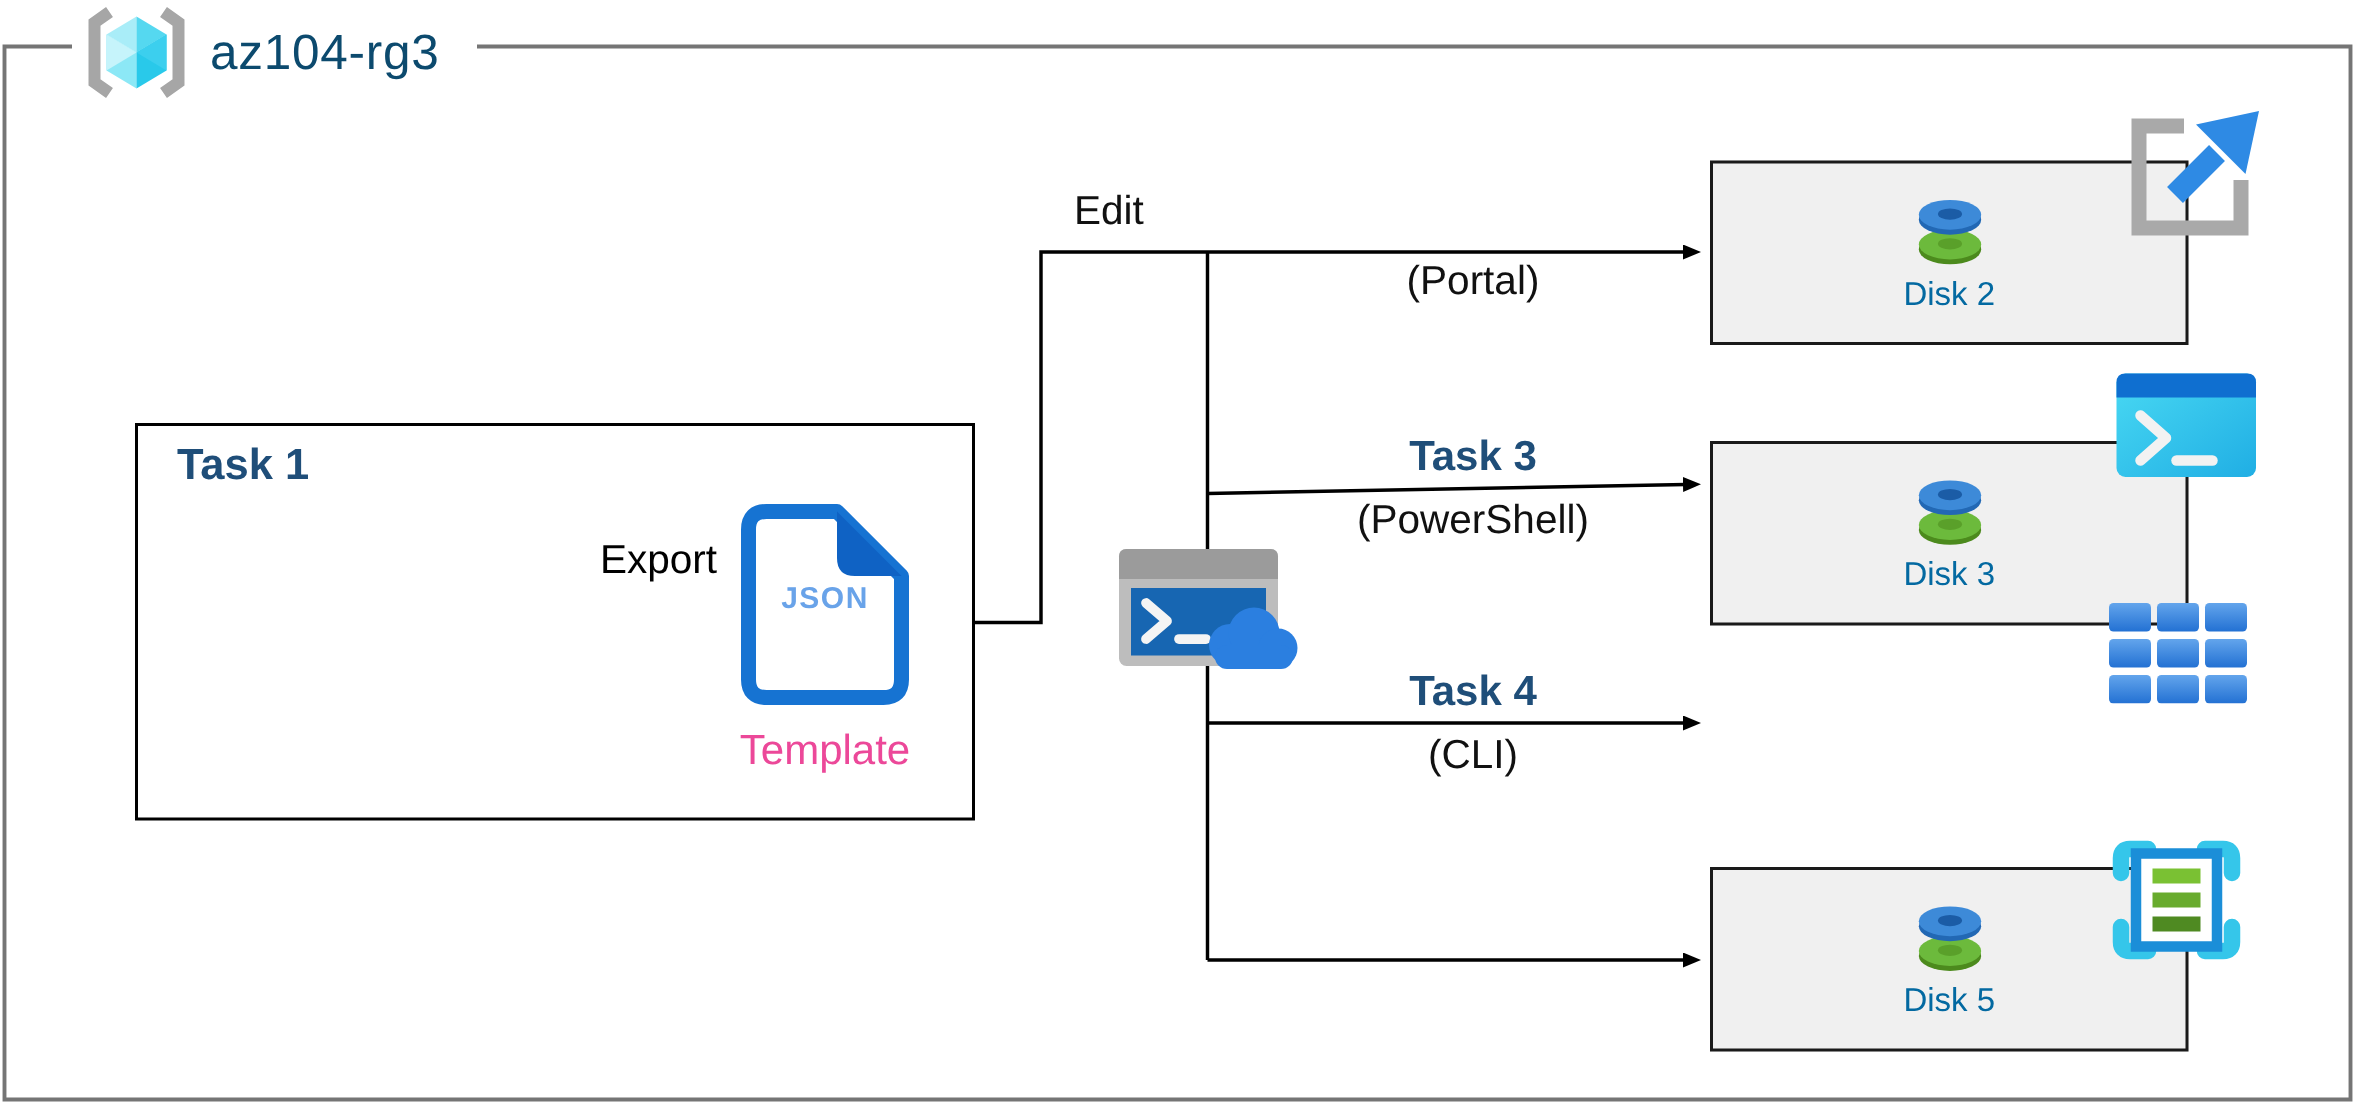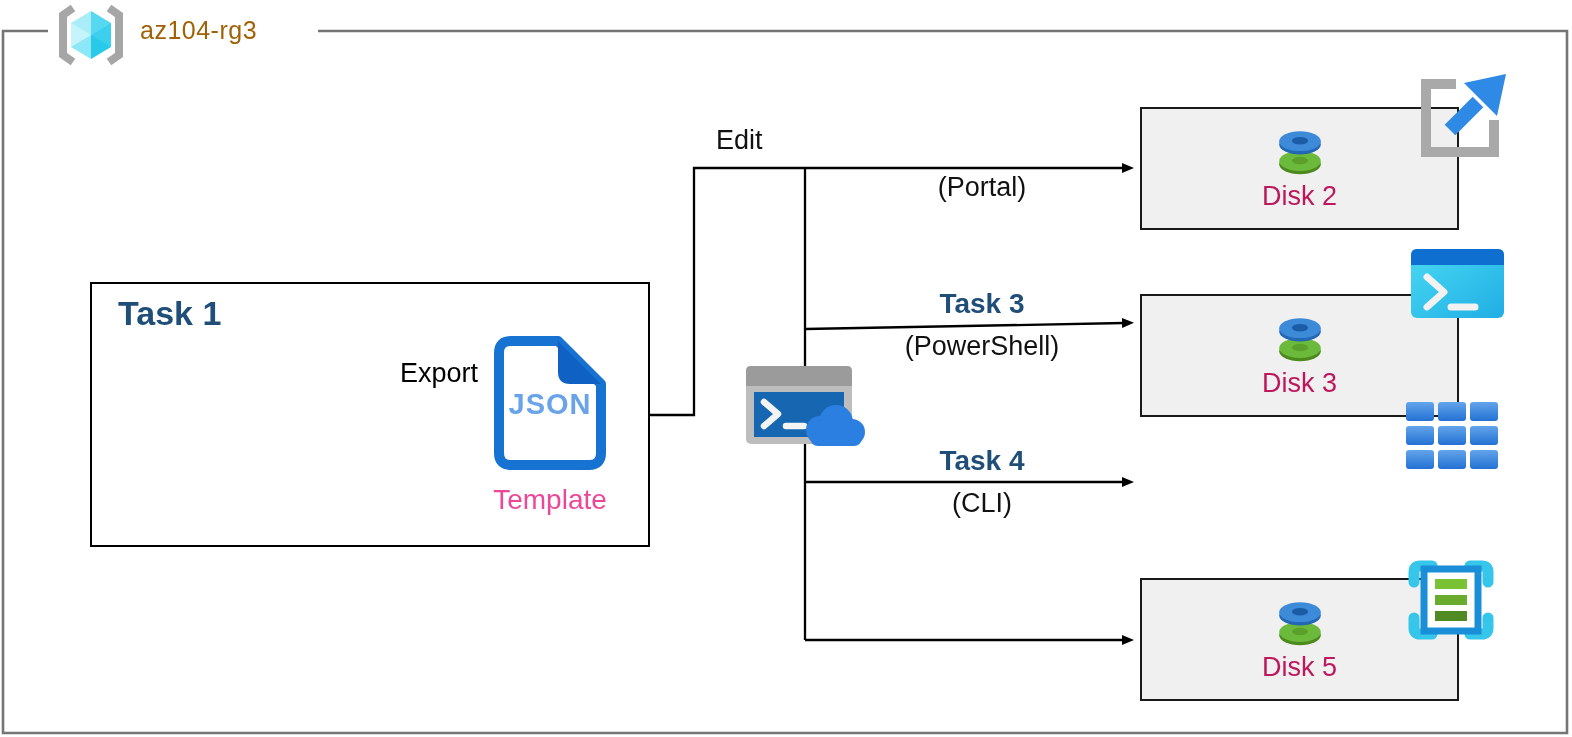--- a/index.html
+++ b/index.html
@@ -2,31 +2,31 @@
 <html><head>
 <meta charset="utf-8">
 <style>
   html,body{margin:0;padding:0;background:#ffffff;}
   #canvas{
     position:relative;width:1572px;height:737px;background:#ffffff;overflow:hidden;
     font-family:"Liberation Sans","DejaVu Sans",sans-serif;color:#000;
   }
   .abs{position:absolute;}
   
-  #rg-label{left:140px;top:16px;font-size:25px;color:#a16207;letter-spacing:0.5px;}
+  #rg-label{left:140px;top:16px;font-size:33px;color:#0c4a6e;letter-spacing:0.5px;}
   
   #task1-box{left:90px;top:282px;width:556px;height:261px;background:#ffffff;border:2.5px solid #000;}
-  #task1-title{left:118px;top:294px;font-size:34px;font-weight:bold;color:#1F4E79;}
+  #task1-title{left:118px;top:294px;font-size:29px;font-weight:bold;color:#1F4E79;}
   #disk1-box{left:120px;top:343px;width:238px;height:119px;background:#f0f0f0;border:2px solid #1a1a1a;}
   .disk-box-inner{width:100%;height:100%;display:flex;flex-direction:column;align-items:center;justify-content:center;gap:2px;}
-  .disk-label{font-size:27px;color:#be185d;line-height:1.1;}
+  .disk-label{font-size:22px;color:#0369a1;line-height:1.1;}
   #export-label{left:358px;top:358px;width:120px;text-align:right;font-size:27px;}
   
   #json-icon{left:494px;top:336px;}
-  #json-text{left:494px;top:388px;width:112px;text-align:center;font-size:29px;font-weight:bold;color:#69a3e9;letter-spacing:1px;}
+  #json-text{left:494px;top:388px;width:112px;text-align:center;font-size:20px;font-weight:bold;color:#69a3e9;letter-spacing:1px;}
   #template-label{left:470px;top:484px;width:160px;text-align:center;font-size:28px;color:#ec4899;}
   #edit-label{left:716px;top:125px;font-size:27px;color:#111;}
   
   .task-name{width:250px;text-align:center;font-size:28px;font-weight:bold;color:#1F4E79;}
   .task-method{width:250px;text-align:center;font-size:27px;color:#111;}
   
   .disk-box{left:1140px;width:315px;height:119px;background:#f0f0f0;border:2px solid #1a1a1a;}
   svg{display:block;}
   .noptr{pointer-events:none;}
 </style>

